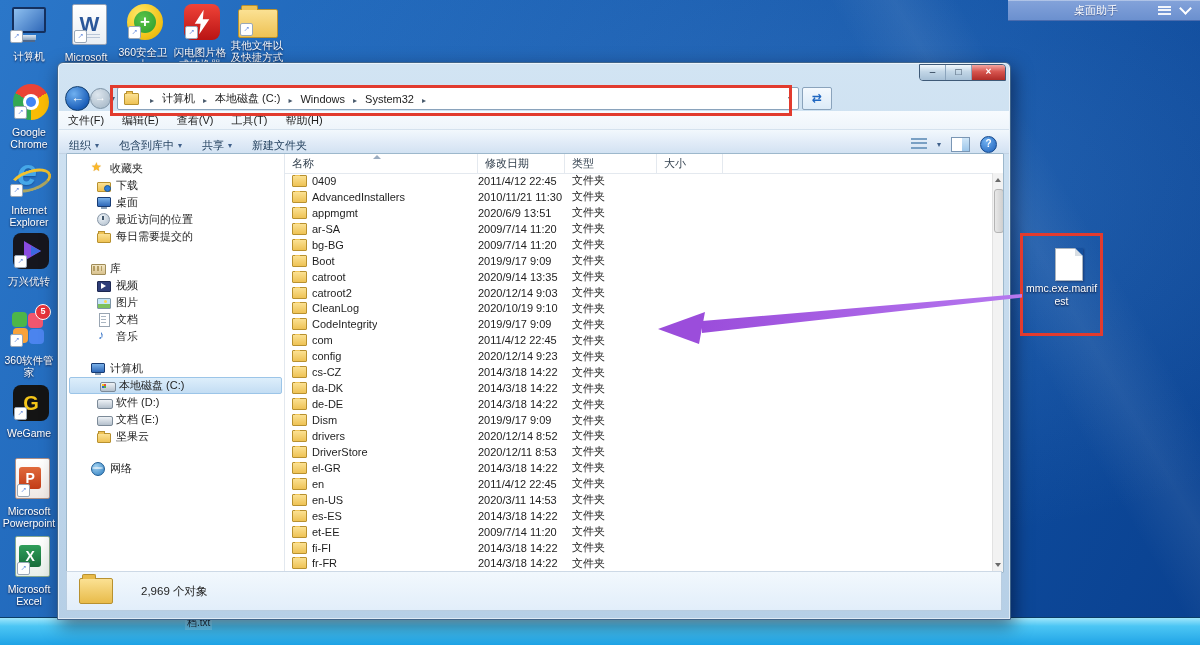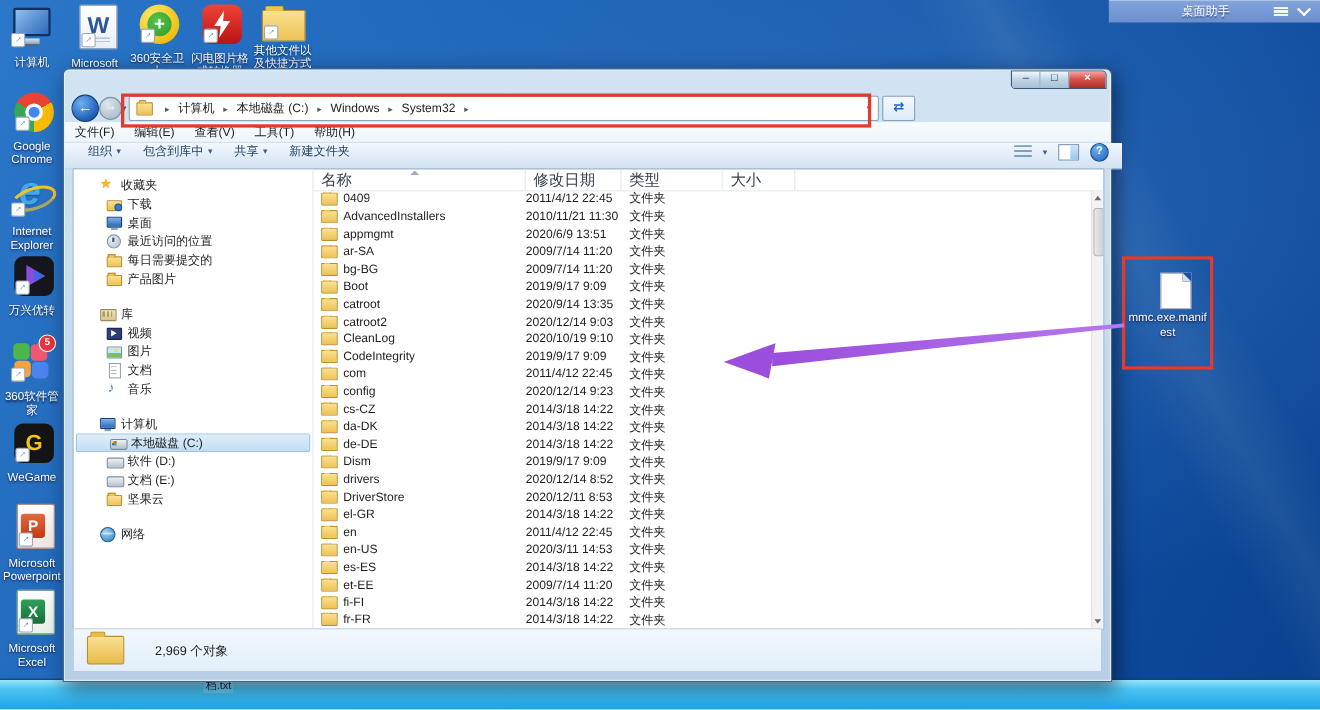--- a/index.html
+++ b/index.html
@@ -92,21 +92,21 @@
   .refresh::before{content:"\21C4";color:#1f66c0;font-size:12px;line-height:19px;font-weight:bold;}
   .search{position:absolute;left:777px;top:2px;width:166px;height:21px;background:#fff;border:1px solid #8aa3bc;border-radius:2px;display:flex;align-items:center;}
   .search input{flex:1;border:none;outline:none;background:transparent;font-family:inherit;font-size:11px;font-style:italic;color:#555;padding:0 4px 0 8px;min-width:0;}
   .search input::placeholder{color:#8b97a3;font-style:italic;}
   .mag{position:relative;width:14px;height:14px;margin-right:6px;cursor:pointer;}
   .mag::before{content:"";position:absolute;left:1px;top:1px;width:7px;height:7px;border:2px solid #3d6a94;border-radius:50%;}
   .mag::after{content:"";position:absolute;left:9px;top:9px;width:5px;height:2px;background:#3d6a94;transform:rotate(45deg);}
 
   .menubar{position:absolute;left:1px;top:48px;width:calc(100% - 2px);height:18px;background:linear-gradient(#f7fbfe,#eef5fb);border-bottom:1px solid #d5e2ee;display:flex;align-items:center;font-size:11px;color:#1e1e1e;}
   .menu-item{padding:0 9px;cursor:pointer;}
-  .toolbar{position:absolute;left:1px;top:67px;width:calc(100% - 2px);height:23px;background:linear-gradient(#f2f8fd,#dfeaf7 60%,#d2e2f2);border-bottom:1px solid #c3d3e4;display:flex;align-items:flex-start;font-size:11px;color:#1e3c5a;padding-left:11px;}
+  .toolbar{position:absolute;left:1px;top:67px;width:calc(100% - 2px);height:23px;background:linear-gradient(#f2f8fd,#dfeaf7 60%,#d2e2f2);border-bottom:1px solid #c3d3e4;display:flex;align-items:flex-end;font-size:11px;color:#1e3c5a;}
   .tbtn{padding:0 10px;cursor:pointer;display:flex;align-items:center;gap:4px;}
   .tbtn .arr{font-size:8px;color:#3f608a;}
   .tb-right{margin-left:auto;display:flex;align-items:center;gap:10px;margin-right:12px;}
   .ic-views{position:relative;width:16px;height:13px;cursor:pointer;background:repeating-linear-gradient(#7aa0c4 0 2px,transparent 2px 4.5px);}
   .ic-views-arr{font-size:8px;color:#3f608a;cursor:pointer;}
   .ic-preview{position:relative;width:17px;height:13px;border:1px solid #7a96b4;background:#fff;cursor:pointer;}
   .ic-preview::after{content:"";position:absolute;right:0;top:0;width:7px;height:100%;background:linear-gradient(#cfe6f8,#9cc6ea);}
   .ic-help{width:15px;height:15px;border-radius:50%;background:radial-gradient(circle at 35% 30%,#6fb0f0,#1d60ba);border:1px solid #14488c;color:#fff;font-size:10px;font-weight:bold;text-align:center;line-height:14px;cursor:pointer;}
 
   .content{position:absolute;left:8px;top:90px;width:936px;height:418px;background:#fff;border:1px solid #9db8cc;border-radius:1px;display:flex;overflow:hidden;}
@@ -132,21 +132,21 @@
   .si-pic::after{content:"";position:absolute;left:7px;top:4px;width:3px;height:3px;border-radius:50%;background:#ffd84a;}
   .si-docm::before{content:"";position:absolute;left:2px;top:0;width:9px;height:12px;background:#fff;border:1px solid #99a5b2;}
   .si-docm::after{content:"";position:absolute;left:4px;top:3px;width:5px;height:7px;background:repeating-linear-gradient(#aab6c2 0 1px,transparent 1px 3px);}
   .si-music::before{content:"\266A";position:absolute;left:1px;top:-2px;color:#3a76c8;font-size:12px;}
   .si-diskc::before,.si-disk::before{content:"";position:absolute;left:0;top:3px;width:14px;height:8px;background:linear-gradient(#eef2f6,#b4c0cc);border:1px solid #7c8a98;border-radius:2px;}
   .si-diskc::after{content:"";position:absolute;left:2px;top:5px;width:4px;height:4px;background:conic-gradient(#e84c3c 0 25%,#4db648 0 50%,#2e68c8 0 75%,#f2c318 0);}
   .si-net::before{content:"";position:absolute;left:0;top:0;width:12px;height:12px;border-radius:50%;background:radial-gradient(circle at 35% 30%,#9fd0f0,#2f7ec0);border:1px solid #1d5c94;}
   .si-net::after{content:"";position:absolute;left:1px;top:5px;width:11px;height:2px;background:rgba(255,255,255,.6);border-radius:50%;}
 
   .filearea{flex:1;height:100%;position:relative;overflow:hidden;}
-  .headers{display:flex;height:19px;border-bottom:1px solid #e4e9ef;font-size:14px;color:#33414f;align-items:center;position:relative;}
+  .headers{display:flex;height:19px;border-bottom:1px solid #e4e9ef;font-size:11px;color:#33414f;align-items:center;position:relative;}
   .hcell{height:100%;line-height:19px;padding-left:7px;border-right:1px solid #e4e9ef;box-sizing:border-box;cursor:pointer;}
   .h-name{width:193px;position:relative;}
   .h-date{width:87px;}
   .h-type{width:92px;}
   .h-size{width:66px;}
   .sort-asc{position:absolute;left:88px;top:1px;border-left:4px solid transparent;border-right:4px solid transparent;border-bottom:4px solid #9bacc0;}
   .rows{position:absolute;left:0;top:19px;right:10px;bottom:0;overflow:hidden;}
   .frow{display:flex;align-items:center;height:15.95px;font-size:11px;color:#1e1e1e;cursor:pointer;}
   .frow .c-name{width:193px;display:flex;align-items:center;box-sizing:border-box;padding-left:7px;overflow:hidden;white-space:nowrap;}
   .frow .c-date{width:87px;color:#222;white-space:nowrap;}
@@ -278,24 +278,20 @@
             <span>桌面</span>
           </div>
           <div class="srow child">
             <span class="si si-recent"></span>
             <span>最近访问的位置</span>
           </div>
           <div class="srow child">
             <span class="si si-folder"></span>
             <span>每日需要提交的</span>
           </div>
-          <div class="srow child">
-            <span class="si si-folder"></span>
-            <span>产品图片</span>
-          </div>
           <div class="sgap"></div>
           <div class="srow">
             <span class="si si-lib"></span>
             <span>库</span>
           </div>
           <div class="srow child">
             <span class="si si-video"></span>
             <span>视频</span>
           </div>
           <div class="srow child">

